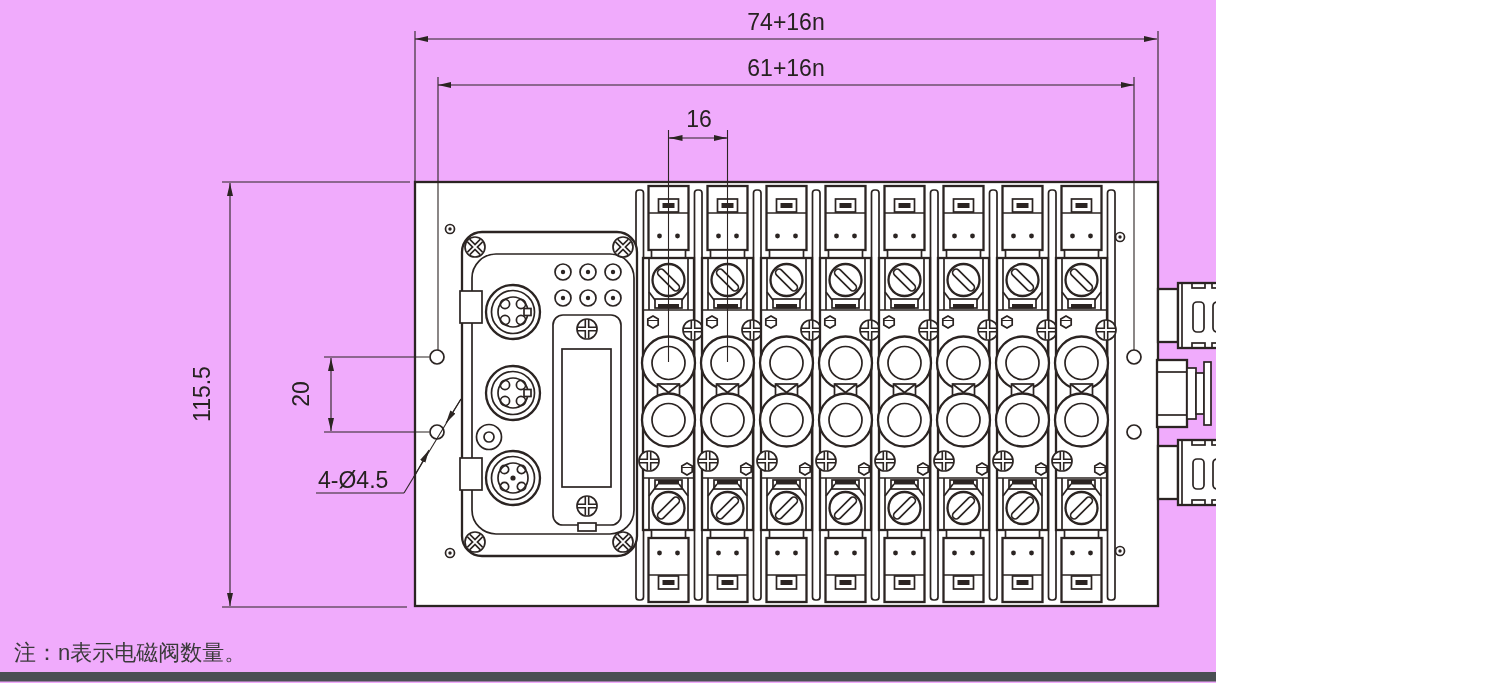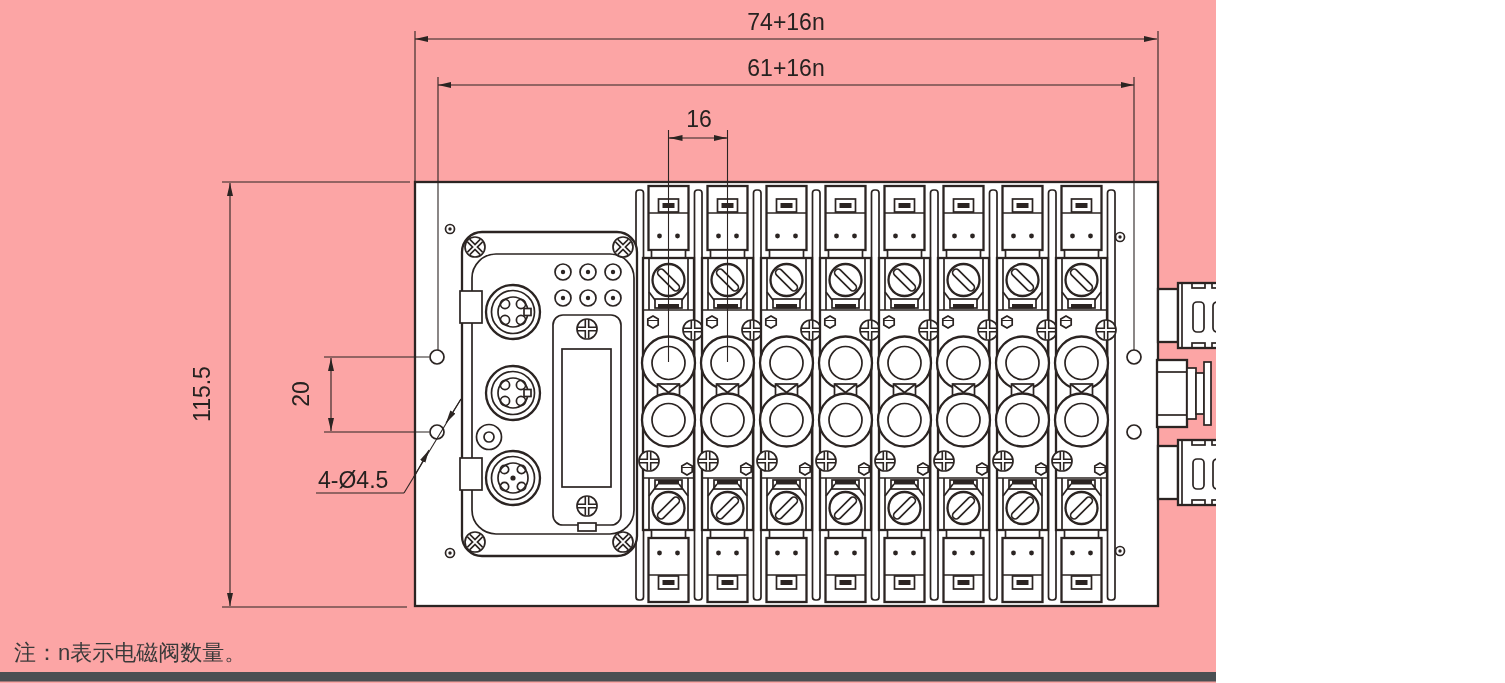--- a/index.html
+++ b/index.html
@@ -1,16 +1,16 @@
 <!DOCTYPE html>
 <html><head>
 <meta charset="utf-8">
 <style>
   html,body{margin:0;padding:0;background:#fff;}
-  .stage{position:relative;width:1216px;height:683px;background:#fca5a5;overflow:hidden;
+  .stage{position:relative;width:1216px;height:683px;background:#f0abfc;overflow:hidden;
          font-family:"Liberation Sans", sans-serif;}
   svg{display:block;}
   .s1{stroke:#2b2422;stroke-width:1.1;fill:none;}
   .s2{stroke:#2b2422;stroke-width:1.7;fill:none;}
   .s3{stroke:#2b2422;stroke-width:2.3;fill:none;}
   .fillk{fill:#2b2422;stroke:none;}
   .wfill{fill:#ffffff;}
   text.dim{font-family:"Liberation Sans",sans-serif;font-size:23px;fill:#262220;}
   text.note{font-family:"Liberation Sans",sans-serif;font-size:22px;fill:#3a3a3a;}
 </style>

